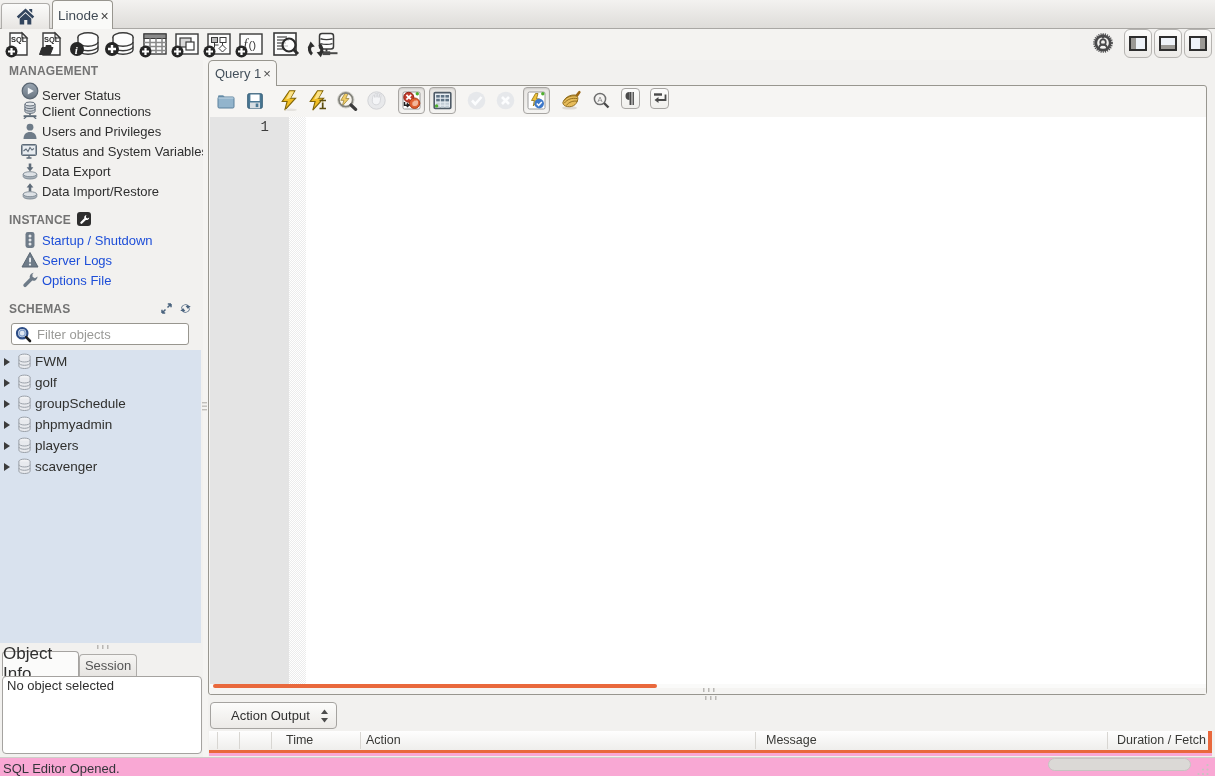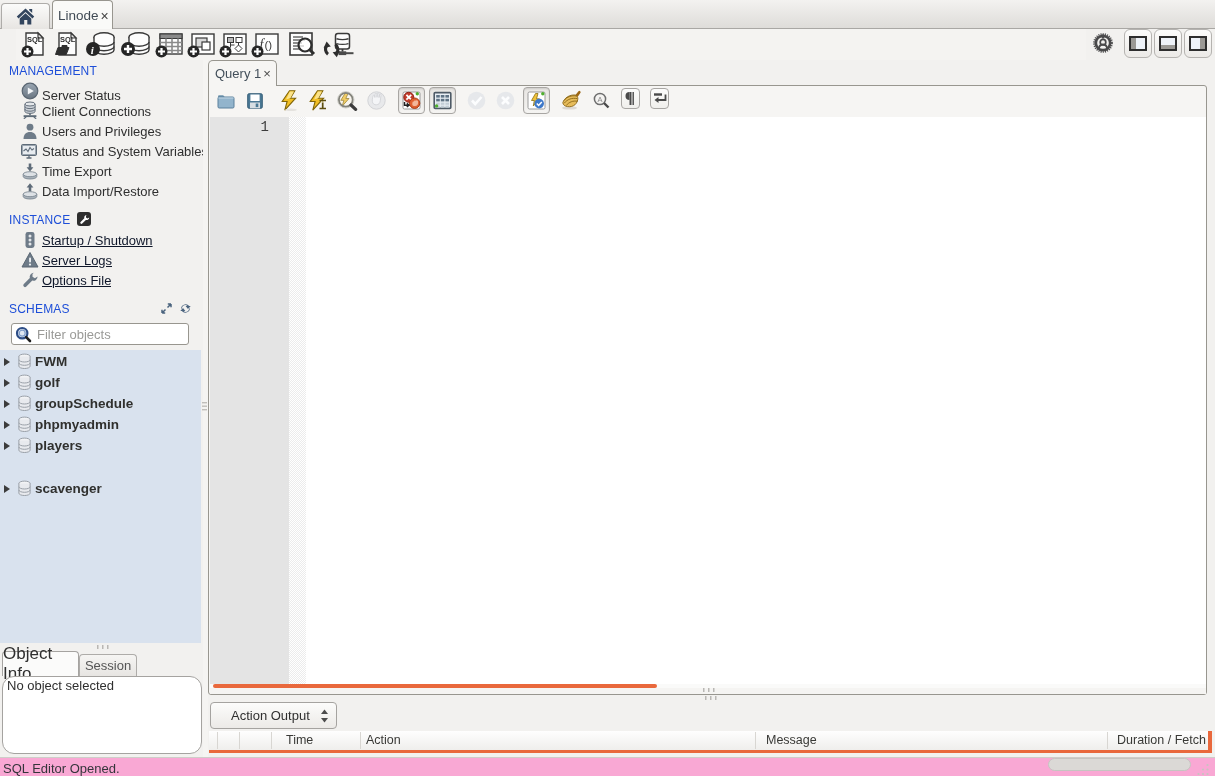--- a/index.html
+++ b/index.html
@@ -8,59 +8,59 @@
 #app *{box-sizing:border-box;}
 .abs{position:absolute;}
 
 
 #tabbar{left:0;top:0;width:1215px;height:29px;background:linear-gradient(#f3f2f0,#dedcd9);border-bottom:1px solid #a9a7a4;}
 #hometab{left:1px;top:3px;width:49px;height:26px;background:linear-gradient(#fbfbfa,#e7e5e2);border:1px solid #aeaca9;border-bottom:none;border-radius:4px 4px 0 0;display:flex;align-items:center;justify-content:center;}
 #linodetab{left:52px;top:0px;width:61px;height:30px;background:#fafaf8;border:1px solid #98968f;border-bottom:none;border-radius:4px 4px 0 0;display:flex;align-items:center;padding-left:5px;color:#414b55;font-size:13.5px;}
 #linodetab .x{margin-left:2px;color:#444;font-size:14px;}
 
 
-#maintoolbar{left:16px;top:29px;width:1070px;height:31px;background:#f4f3f1;}
+#maintoolbar{left:0;top:29px;width:1070px;height:31px;background:#f4f3f1;}
 .mti{position:absolute;top:2px;}
 #rightbtns .pbtn{position:absolute;top:0px;width:28px;height:29px;border:1px solid #b5b3b0;border-radius:6px;background:linear-gradient(#fcfcfb,#eceae7);display:flex;align-items:center;justify-content:center;}
 
 
 #sidebar{left:0;top:60px;width:203px;height:697px;background:#f2f1ef;}
-.shead{position:absolute;left:9px;font-size:12px;font-weight:normal;color:#1d4ed8;letter-spacing:.2px;}
+.shead{position:absolute;left:9px;font-size:12px;font-weight:bold;color:#737373;letter-spacing:.2px;}
 .sitem{position:absolute;left:42px;font-size:13px;color:#2f2f2f;white-space:nowrap;max-width:161px;overflow:hidden;}
-.sitem.dis{color:#0f172a;text-decoration:underline;}
+.sitem.dis{color:#1d4ed8;}
 .sic{position:absolute;left:20px;width:18px;height:18px;}
 
 #filterbox{left:11px;top:323px;width:178px;height:22px;background:#fff;border:1px solid #98968f;border-radius:3px;text-align:center;}
 #filterbox span{position:absolute;left:25px;top:3px;font-size:13px;color:#9a9a97;}
-#schematree{left:0;top:350px;width:201px;height:293px;background:#d9e2ee;font-weight:bold;}
+#schematree{left:0;top:350px;width:201px;height:293px;background:#d9e2ee;}
 .trow{position:absolute;left:0;width:201px;height:21px;}
 .trow .arr{position:absolute;left:4px;top:7px;width:0;height:0;border-left:6px solid #3c3c3c;border-top:4px solid transparent;border-bottom:4px solid transparent;}
 .trow .txt{position:absolute;left:35px;top:3px;font-size:13.5px;color:#30302e;}
 .trow svg{position:absolute;left:17px;top:2px;}
 
 #oitab{left:2px;top:651px;width:77px;height:25px;background:#fbfbfa;border:1px solid #a5a3a0;border-bottom:none;border-radius:4px 4px 0 0;font-size:17px;color:#2f2f2f;display:flex;align-items:center;justify-content:center;}
 #sestab{left:79px;top:654px;width:58px;height:22px;background:linear-gradient(#f6f5f3,#e7e5e2);border:1px solid #aeaca9;border-bottom:none;border-radius:4px 4px 0 0;font-size:13px;color:#555;display:flex;align-items:center;justify-content:center;}
-#oibox{left:2px;top:676px;width:200px;height:78px;background:#fff;border:1px solid #a5a3a0;border-radius:12px;font-size:13px;color:#2f2f2f;padding:1px 4px;}
+#oibox{left:2px;top:676px;width:200px;height:78px;background:#fff;border:1px solid #a5a3a0;border-radius:4px;font-size:13px;color:#2f2f2f;padding:1px 4px;}
 
 
 #qtab{left:208px;top:60px;width:69px;height:26px;z-index:3;background:#f6f5f3;border:1px solid #98968f;border-bottom:none;border-radius:5px 5px 0 0;display:flex;align-items:center;padding-left:6px;font-size:13px;color:#434f5a;}
 #qtab .x{margin-left:2px;color:#4a4a4a;font-size:13px;}
 #qpanel{left:208px;top:85px;width:999px;height:610px;background:#f6f5f3;border:1px solid #98968f;border-radius:0 3px 3px 3px;}
 #qtoolbar{position:absolute;left:0;top:0;width:997px;height:31px;}
 .qti{position:absolute;top:5px;}
 .qbtn{position:absolute;top:1px;width:27px;height:27px;border:1px solid #a8a6a3;border-radius:4px;background:linear-gradient(#e8e6e3,#f5f4f2);box-shadow:inset 0 1px 2px rgba(0,0,0,.12);display:flex;align-items:center;justify-content:center;}
 #editor{position:absolute;left:1px;top:31px;width:996px;height:567px;background:#fff;}
 #gutter{position:absolute;left:0;top:0;width:79px;height:567px;background:#e4e4e4;}
 #gutter .num{position:absolute;right:20px;top:2px;font-family:"Liberation Mono",monospace;font-size:14px;color:#3c3c3c;}
 #checker{position:absolute;left:79px;top:0;width:17px;height:567px;background-image:conic-gradient(#ececec 25%,#fff 0 50%,#ececec 0 75%,#fff 0);background-size:2px 2px;}
 #hscroll{position:absolute;left:1px;top:598px;width:996px;height:4px;background:#fafaf9;}
 #hthumb{position:absolute;left:3px;top:0px;width:444px;height:4px;background:#e9683c;border-radius:2px;}
 
 #aodrop{left:210px;top:702px;width:127px;height:27px;background:linear-gradient(#fcfcfb,#eceae7);border:1px solid #a5a3a0;border-radius:4px;font-size:13px;color:#2f2f2f;display:flex;align-items:center;padding-left:20px;}
-#aotable{left:209px;top:731px;width:1003px;height:19px;background:#0369a1;}
+#aotable{left:209px;top:731px;width:1003px;height:25px;background:#f9a8d4;}
 #aohead{position:absolute;left:0;top:0;width:1003px;height:19px;background:linear-gradient(#fefefe,#efeeec);}
 #aohead .col{position:absolute;top:2px;font-size:12.5px;color:#393936;}
 #aohead .sep{position:absolute;top:1px;width:1px;height:17px;background:#d8d6d2;}
 #aoline{position:absolute;left:0;top:19px;width:1003px;height:3px;background:#e9683c;}
 #aovbar{position:absolute;left:999px;top:0;width:4px;height:22px;background:#e9683c;}
 
 
 #statusbar{left:0;top:757px;width:1215px;height:19px;background:#f9a8d4;border-top:1px solid #cfcdc9;font-size:13px;color:#35353b;}
 #statusbar .txt{position:absolute;left:3px;top:3px;}
 #sthumb{position:absolute;left:1048px;top:0px;width:143px;height:13px;background:#dbd9d6;border:1px solid #c6c4c1;border-radius:7px;}
@@ -230,21 +230,21 @@
       <path d="M3.5 9 l2.5-2 2 2.5 2-4 2 2.5 2-1.5" stroke="#5e6b78" stroke-width="1.1" fill="none"></path>
       <path d="M6.5 16 h5 M9 13.5 v2.5" stroke="#5e6b78" stroke-width="1.3"></path>
     </svg>
   <div class="abs sitem" style="top:144px;">Status and System Variables</div>
   <svg class="abs sic" style="left:21px;top:162px;" viewBox="0 0 18 18">
       <path d="M9 1.5 v5.5" stroke="#5e6b78" stroke-width="2.6" fill="none"></path>
       <path d="M5.6 5.2 L9 9.4 L12.4 5.2 z" fill="#5e6b78"></path>
       <path d="M2.2 12.2 h13.6 v2.2 c0 1.5-3 2.6-6.8 2.6 s-6.8-1.1-6.8-2.6 z" fill="#aab3bb" stroke="#717d89" stroke-width=".8"></path>
       <ellipse cx="9" cy="12.2" rx="6.8" ry="2.5" fill="#dde1e5" stroke="#717d89" stroke-width=".8"></ellipse>
     </svg>
-  <div class="abs sitem" style="top:164px;">Time Export</div>
+  <div class="abs sitem" style="top:164px;">Data Export</div>
   <svg class="abs sic" style="left:21px;top:182px;" viewBox="0 0 18 18">
       <path d="M9 9.4 v-5" stroke="#5e6b78" stroke-width="2.6" fill="none"></path>
       <path d="M5.6 5.4 L9 1.2 L12.4 5.4 z" fill="#5e6b78"></path>
       <path d="M2.2 12.2 h13.6 v2.2 c0 1.5-3 2.6-6.8 2.6 s-6.8-1.1-6.8-2.6 z" fill="#aab3bb" stroke="#717d89" stroke-width=".8"></path>
       <ellipse cx="9" cy="12.2" rx="6.8" ry="2.5" fill="#dde1e5" stroke="#717d89" stroke-width=".8"></ellipse>
     </svg>
   <div class="abs sitem" style="top:184px;">Data Import/Restore</div>
 
   <div class="abs shead" style="top:213px;">INSTANCE</div>
   <svg class="abs" style="left:77px;top:212px;width:14px;height:14px;" viewBox="0 0 14 14">
@@ -334,21 +334,21 @@
         <span class="arr"></span>
         <svg width="15" height="17" viewBox="0 0 15 17">
           <g stroke="#9aa0a8" stroke-width="1">
             <ellipse cx="7.5" cy="3.4" rx="5.6" ry="2.3" fill="#f2f3f5"></ellipse>
             <path d="M1.9 3.4 v9.8 c0 1.3 2.5 2.3 5.6 2.3 s5.6-1 5.6-2.3 v-9.8" fill="#e8eaee"></path>
             <path d="M1.9 6.7 c0 1.3 2.5 2.3 5.6 2.3 s5.6-1 5.6-2.3 M1.9 10 c0 1.3 2.5 2.3 5.6 2.3 s5.6-1 5.6-2.3" fill="none"></path>
           </g>
         </svg>
         <span class="txt">players</span>
       </div>
-    <div class="trow" style="top:106px;margin-top:22px;">
+    <div class="trow" style="top:106px;">
         <span class="arr"></span>
         <svg width="15" height="17" viewBox="0 0 15 17">
           <g stroke="#9aa0a8" stroke-width="1">
             <ellipse cx="7.5" cy="3.4" rx="5.6" ry="2.3" fill="#f2f3f5"></ellipse>
             <path d="M1.9 3.4 v9.8 c0 1.3 2.5 2.3 5.6 2.3 s5.6-1 5.6-2.3 v-9.8" fill="#e8eaee"></path>
             <path d="M1.9 6.7 c0 1.3 2.5 2.3 5.6 2.3 s5.6-1 5.6-2.3 M1.9 10 c0 1.3 2.5 2.3 5.6 2.3 s5.6-1 5.6-2.3" fill="none"></path>
           </g>
         </svg>
         <span class="txt">scavenger</span>
       </div>

